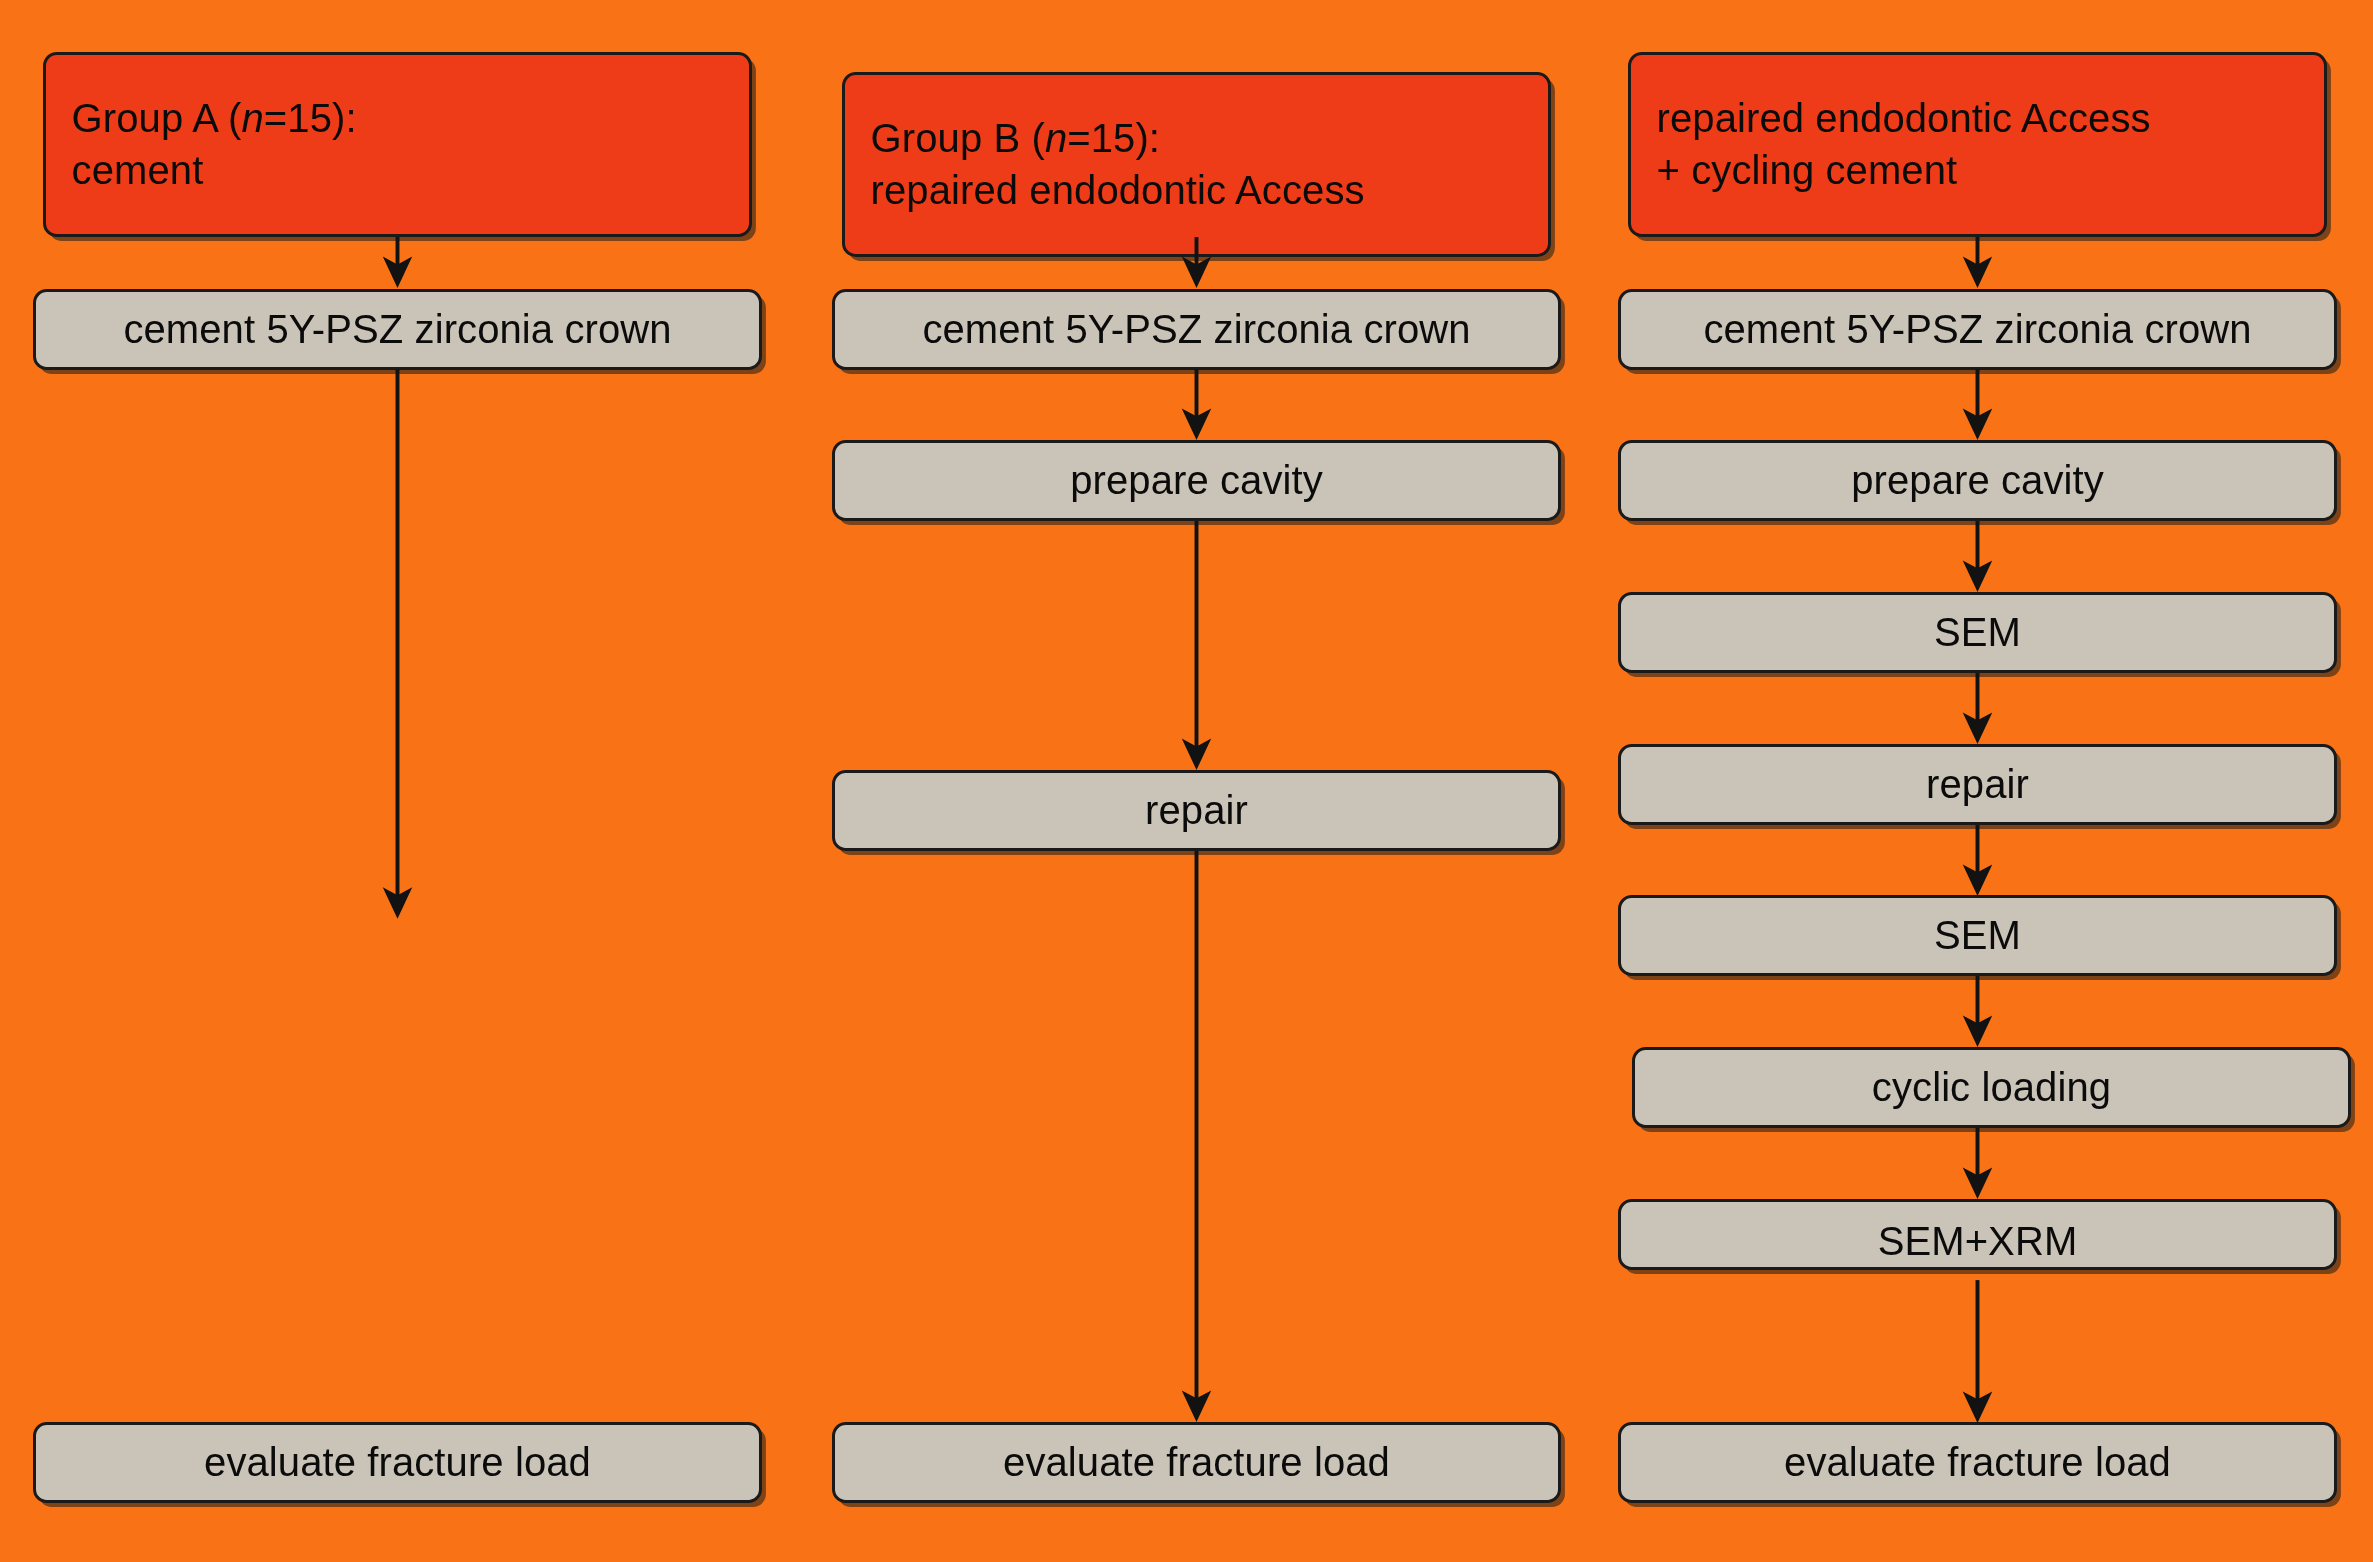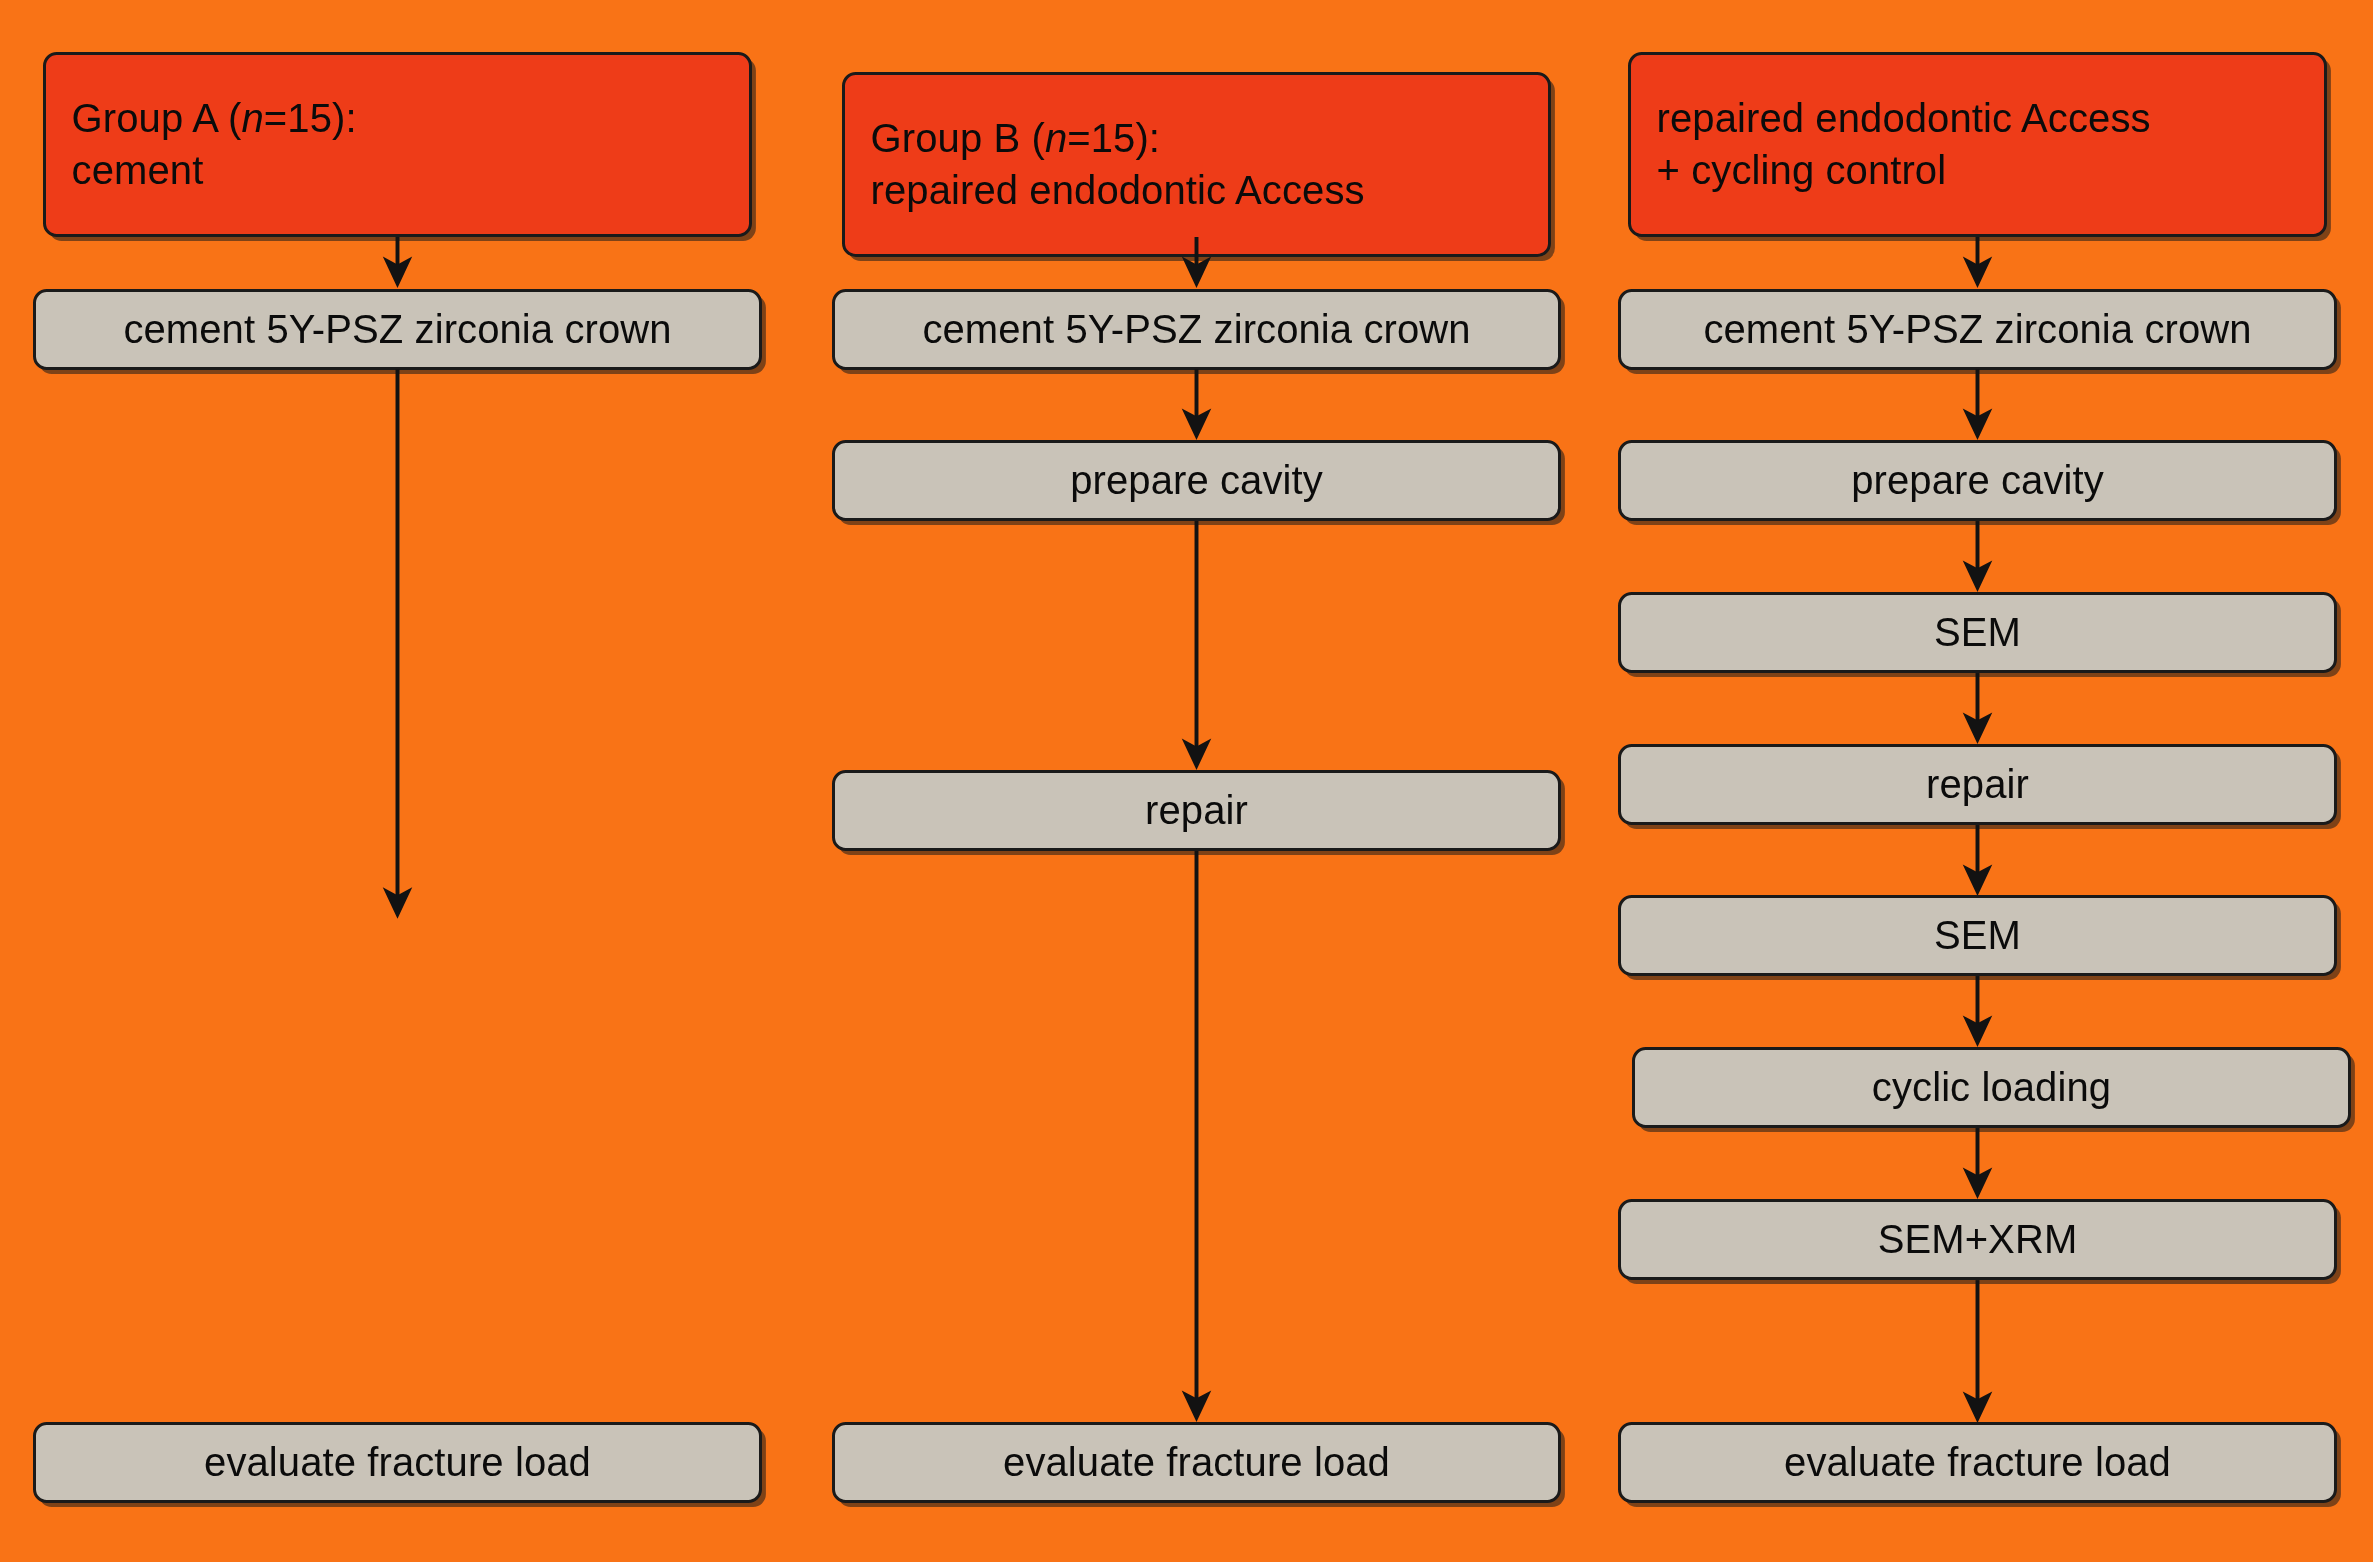--- a/index.html
+++ b/index.html
@@ -150,21 +150,21 @@
 
     <div class="node step" style="left:832px; top:1422px; width:729px; height:81px;">
       <span class="line">evaluate fracture load</span>
     </div>
   </div>
 
   <div class="column">
 
     <div class="node header" style="left:1628px; top:52px; width:699px; height:185px;">
       <span class="line">repaired endodontic Access</span>
-      <span class="line">+ cycling control</span>
+      <span class="line">+ cycling cement</span>
     </div>
 
     <div class="connector" style="left:1628px; top:237px; width:699px; height:51px;">
       <svg width="699" height="51" viewBox="0 0 710 52">
         <line x1="355" y1="0" x2="355" y2="36" stroke="#121212" stroke-width="4"></line>
         <polygon points="355,52 340,20 355,28 370,20" fill="#121212"></polygon>
       </svg>
     </div>
 
     <div class="node step" style="left:1618px; top:289px; width:719px; height:81px;">
@@ -226,21 +226,21 @@
       <span class="line">cyclic loading</span>
     </div>
 
     <div class="connector" style="left:1618px; top:1128px; width:719px; height:71px;">
       <svg width="719" height="71" viewBox="0 0 730 72">
         <line x1="365" y1="0" x2="365" y2="56" stroke="#121212" stroke-width="4"></line>
         <polygon points="365,72 350,40 365,48 380,40" fill="#121212"></polygon>
       </svg>
     </div>
 
-    <div class="node step" style="left:1618px; top:1199px; width:719px; height:81px;">
+    <div class="node step" style="left:1618px; top:1199px; width:719px; height:71px;justify-content:flex-end;">
       <span class="line">SEM+XRM</span>
     </div>
 
     <div class="connector" style="left:1618px; top:1280px; width:719px; height:143px;">
       <svg width="719" height="143" viewBox="0 0 730 145">
         <line x1="365" y1="0" x2="365" y2="129" stroke="#121212" stroke-width="4"></line>
         <polygon points="365,145 350,113 365,121 380,113" fill="#121212"></polygon>
       </svg>
     </div>
 

